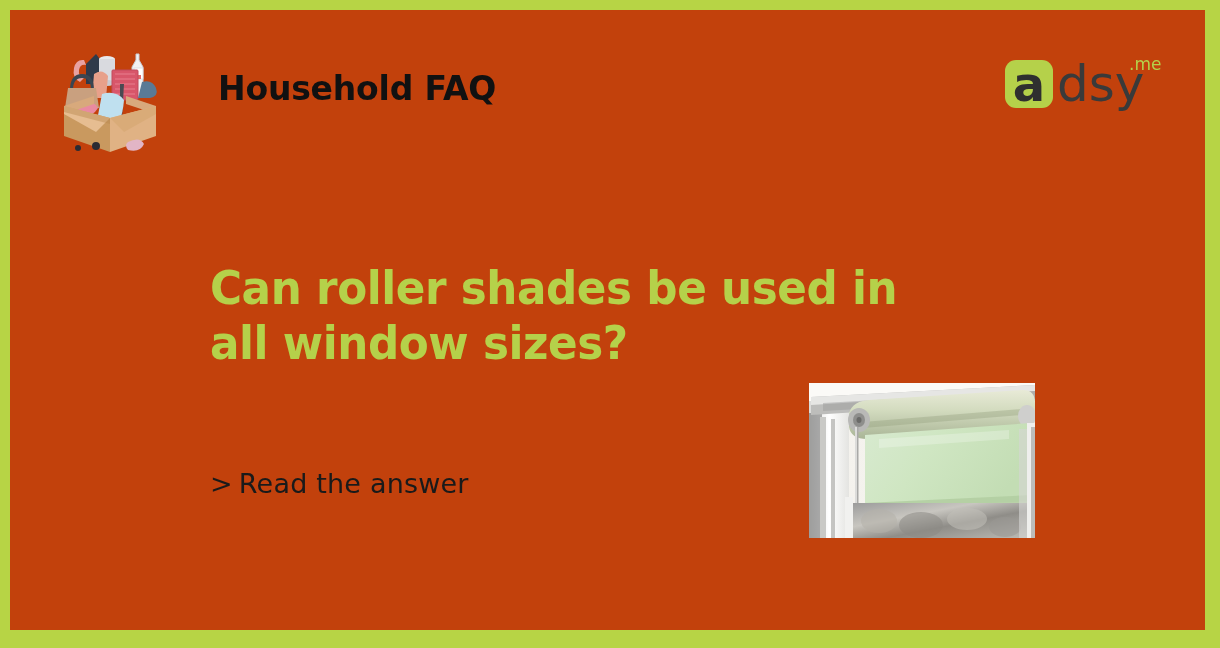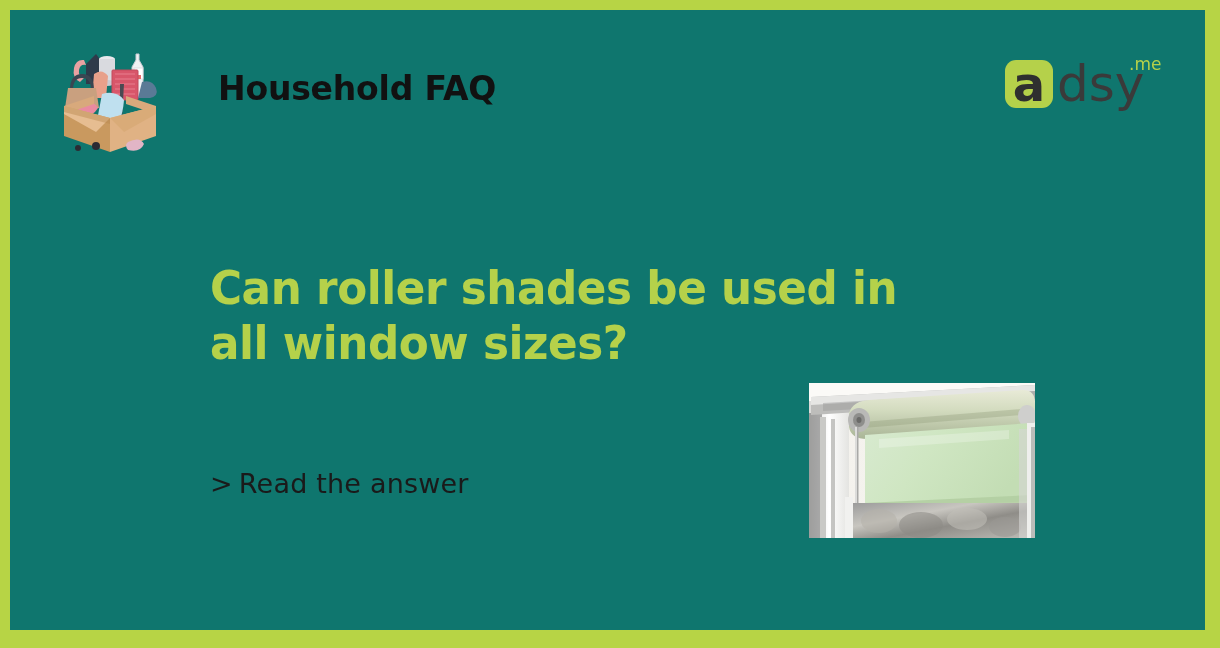--- a/index.html
+++ b/index.html
@@ -22,21 +22,21 @@
     width: 1220px;
     height: 648px;
     background: #b7d445;
     padding: 10px 15px 18px 10px;
   }
 
   .card-inner {
     position: relative;
     width: 100%;
     height: 100%;
-    background: #0f766e;
+    background: #c2410c;
     overflow: hidden;
   }
 
   
   .header {
     position: absolute;
     top: 0;
     left: 0;
     right: 0;
     height: 160px;

